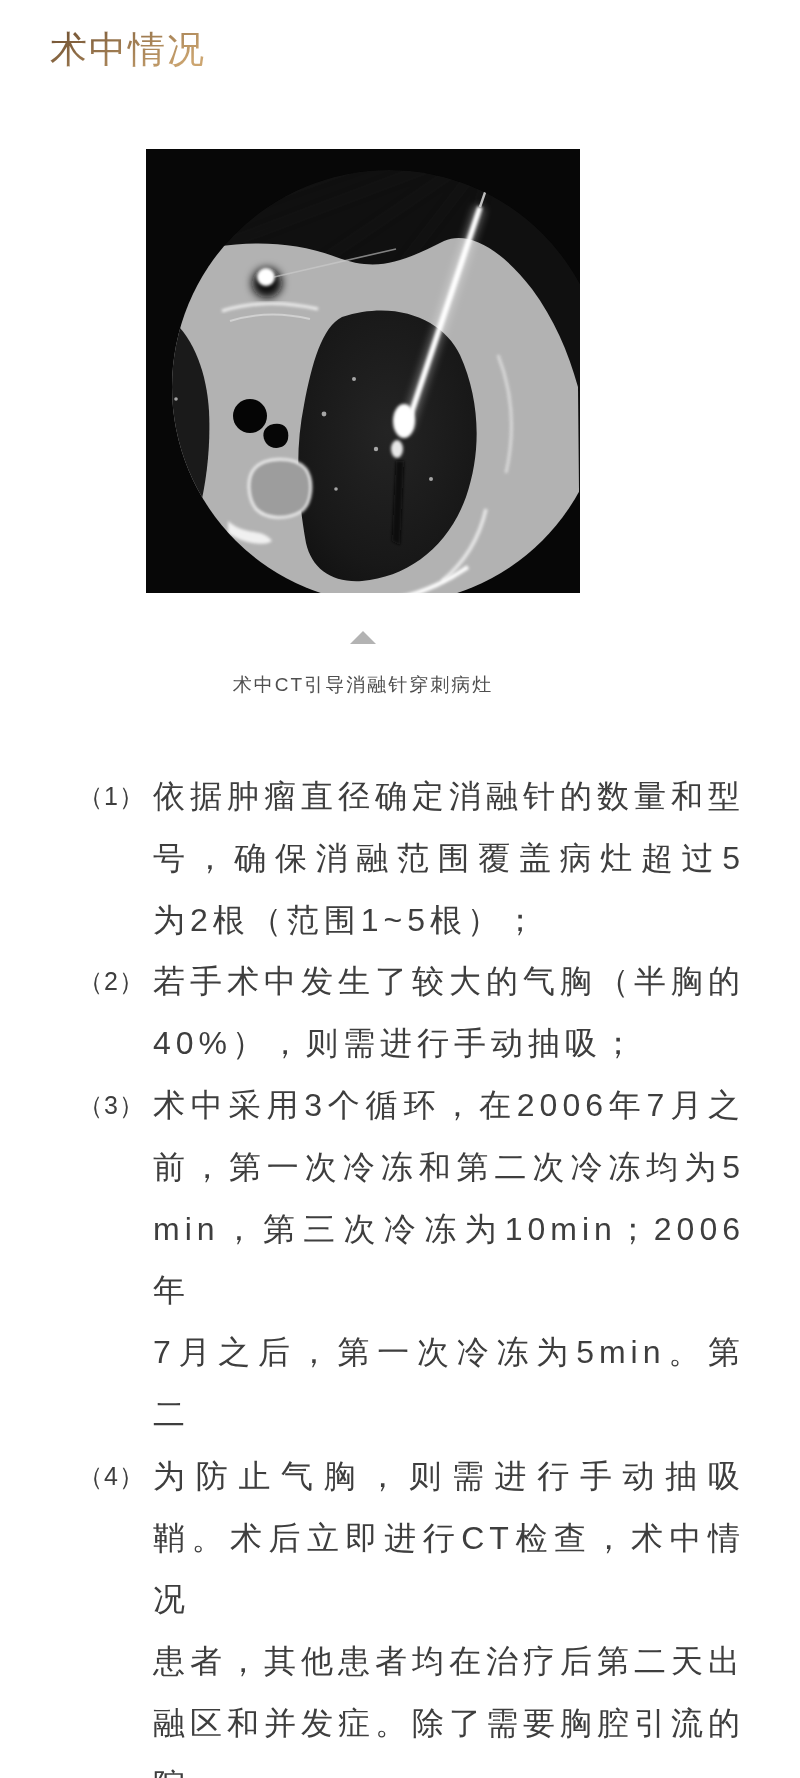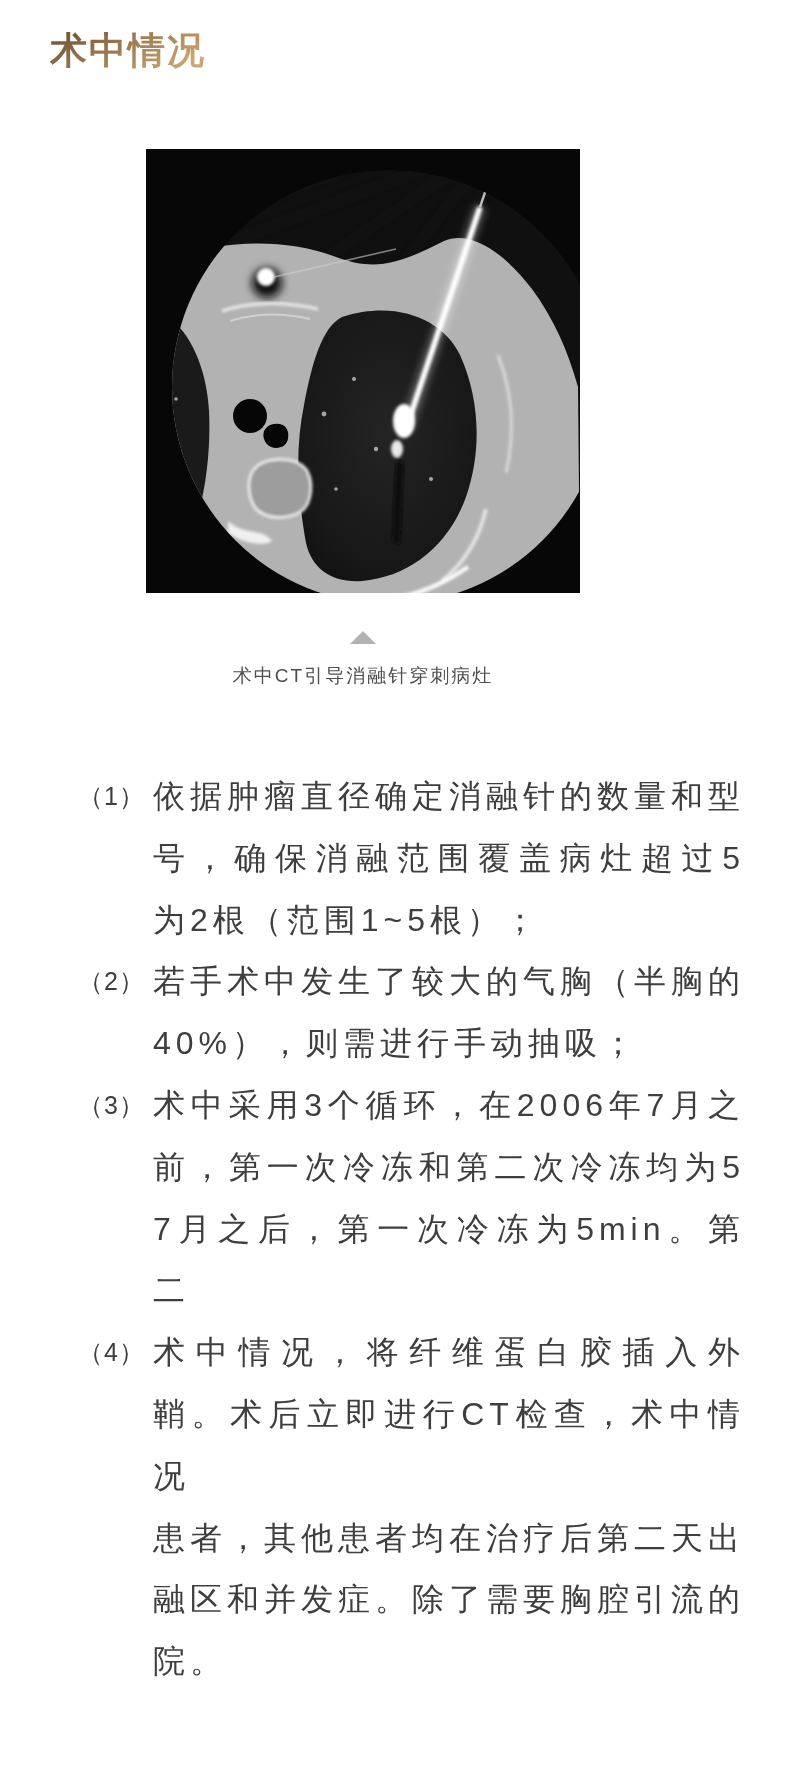--- a/index.html
+++ b/index.html
@@ -4,35 +4,35 @@
 <style>
   html,body{margin:0;padding:0;}
   body{
     width:800px;height:1778px;position:relative;background:#ffffff;
     font-family:"Liberation Sans","DejaVu Sans",sans-serif;
     overflow:hidden;
   }
   .title{
     position:absolute;left:50px;top:26px;margin:0;
     font-family:"DejaVu Serif","Liberation Serif",serif;
-    font-size:37px;font-weight:bold;letter-spacing:2px;line-height:1.3;
+    font-size:37px;font-weight:normal;letter-spacing:2px;line-height:1.3;
     background:linear-gradient(150deg,var(--title-g1,#7a5a39) 15%,var(--title-g2,#cca570) 85%);
     -webkit-background-clip:text;background-clip:text;
     color:transparent;-webkit-text-fill-color:transparent;
   }
   figure.ct-figure{position:absolute;left:146px;top:149px;width:434px;margin:0;}
   .ct-image{width:434px;height:444px;display:block;background:var(--img-bg,#070707);}
   .ct-image svg{display:block;width:434px;height:444px;}
   .fig-marker{
     width:0;height:0;margin:38px auto 0 auto;
     border-left:13px solid transparent;border-right:13px solid transparent;
     border-bottom:13px solid var(--triangle,#b3b3b3);
   }
   figcaption.caption{
-    margin-top:19px;text-align:center;
+    margin-top:28px;text-align:center;
     font-size:19px;letter-spacing:2px;color:var(--caption,#4f4f4f);
   }
   .proc-list{
     position:absolute;left:78px;top:766px;width:667px;margin:0;padding:0;list-style:none;
   }
   .item{display:flex;align-items:flex-start;}
   .item .marker{
     flex:none;width:75px;
     font-size:25px;line-height:61.8px;letter-spacing:1px;color:var(--text,#3e3e3e);
   }
@@ -150,27 +150,28 @@
         <div class="line fill">若手术中发生了较大的气胸（半胸的</div>
         <div class="line last">40%），则需进行手动抽吸；</div>
       </div>
   </li>
 
   <li class="item">
     <span class="marker">（3）</span>
     <div class="body">
         <div class="line fill">术中采用3个循环，在2006年7月之</div>
         <div class="line fill">前，第一次冷冻和第二次冷冻均为5</div>
+        <div class="line fill">min，第三次冷冻为10min；2006年</div>
         <div class="line fill">7月之后，第一次冷冻为5min。第二</div>
       </div>
   </li>
 
   <li class="item">
     <span class="marker">（4）</span>
     <div class="body">
-        <div class="line fill">术中情况，将纤维蛋白胶插入外</div>
+        <div class="line fill">为防止气胸，则需进行手动抽吸</div>
         <div class="line fill">鞘。术后立即进行CT检查，术中情况</div>
         <div class="line fill">患者，其他患者均在治疗后第二天出</div>
         <div class="line fill">融区和并发症。除了需要胸腔引流的</div>
         <div class="line last">院。</div>
       </div>
   </li>
 </ol>
 
 </body></html>

